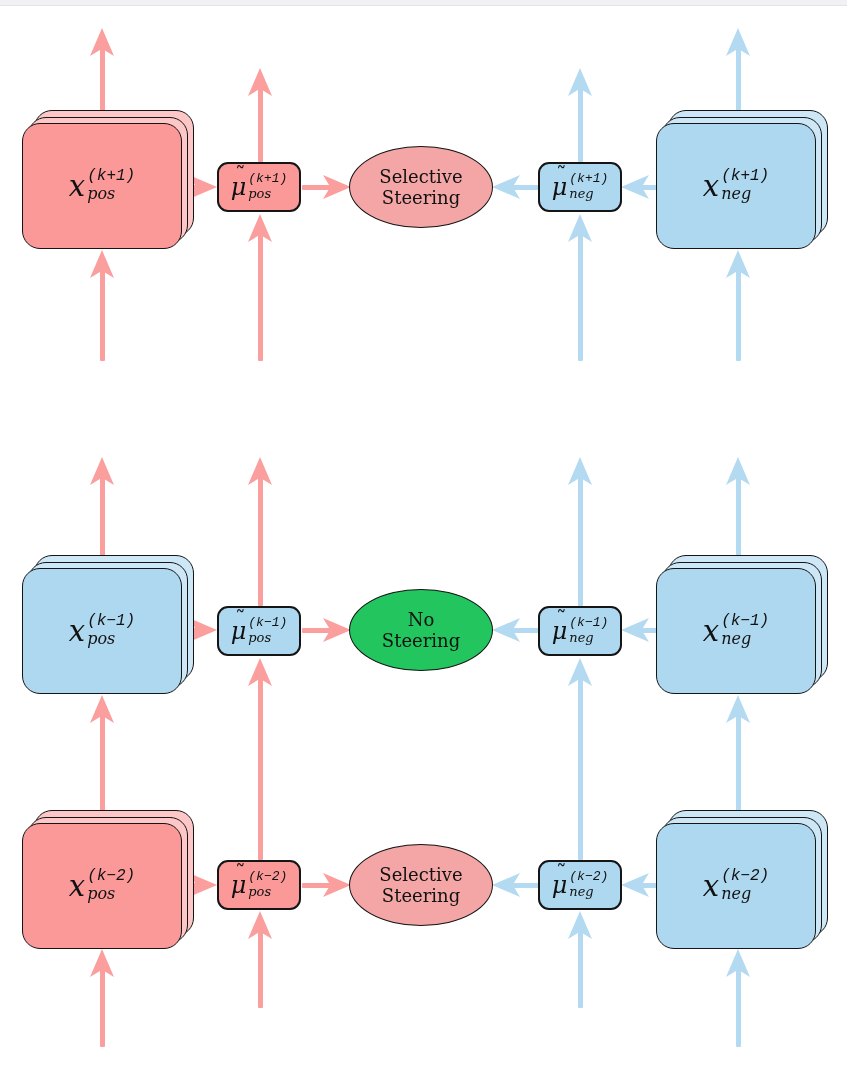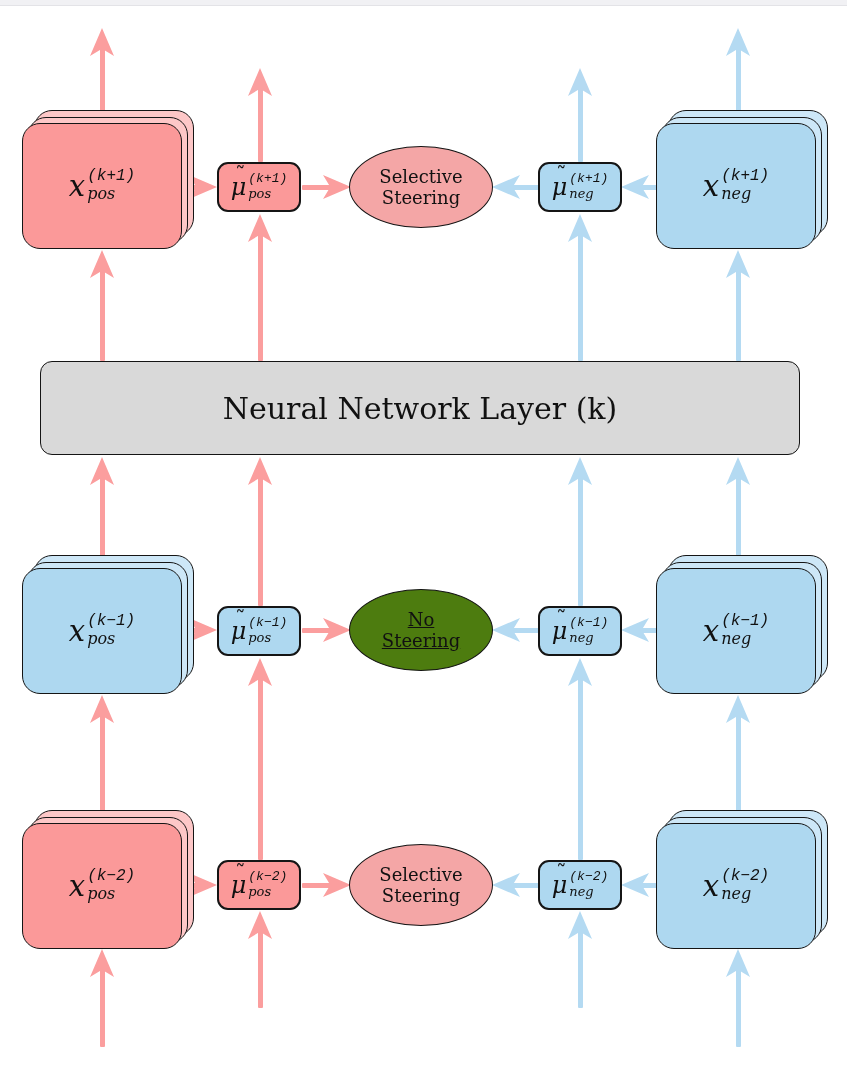--- a/index.html
+++ b/index.html
@@ -38,21 +38,21 @@
   }
   .mu.fill-pink{background:#fb9999;}
   .mu.fill-blue{background:#aed8f0;}
   
   .ellipse{
     position:absolute; width:144px; height:82px; box-sizing:border-box;
     border:1.7px solid #151515; border-radius:50%; z-index:2;
     display:flex; flex-direction:column; align-items:center; justify-content:center;
   }
   .ellipse.fill-pink{background:#f4a6a6;}
-  .ellipse.fill-white{background:#4d7c0f;text-decoration:underline;}
+  .ellipse.fill-white{background:#22c55e;}
   .eline{font-size:18px; line-height:21px; text-align:center;}
   
   #nnlayer{
     position:absolute; left:40px; top:361px; width:760px; height:94px; box-sizing:border-box;
     background:#d9d9d9; border:1.8px solid #151515; border-radius:12px; z-index:2;
     display:flex; align-items:center; justify-content:center;
   }
   #nnlayer .nnlabel{font-size:30px;}
   
   .math{display:inline-flex; align-items:center; font-style:italic;}
@@ -70,23 +70,20 @@
   .math.big .mscr{font-size:16px;}
   .math.small .mbase{font-size:24px;}
   .math.small .mscr{font-size:13px;}
 </style>
 </head>
 <body>
 
 <div id="canvas">
   <div id="topstrip"></div>
 
-  <div id="nnlayer">
-    <span class="nnlabel">Neural Network Layer (k)</span>
-  </div>
 
   <div>
     <div class="stack fill-pink" style="left:22px;top:110px">
       <div class="layer l3"></div>
       <div class="layer l2"></div>
       <div class="layer front">
         <span class="math big">
             <span class="mbase">x</span>
             <span class="mscr">
               <span class="msup">(k+1)</span>

